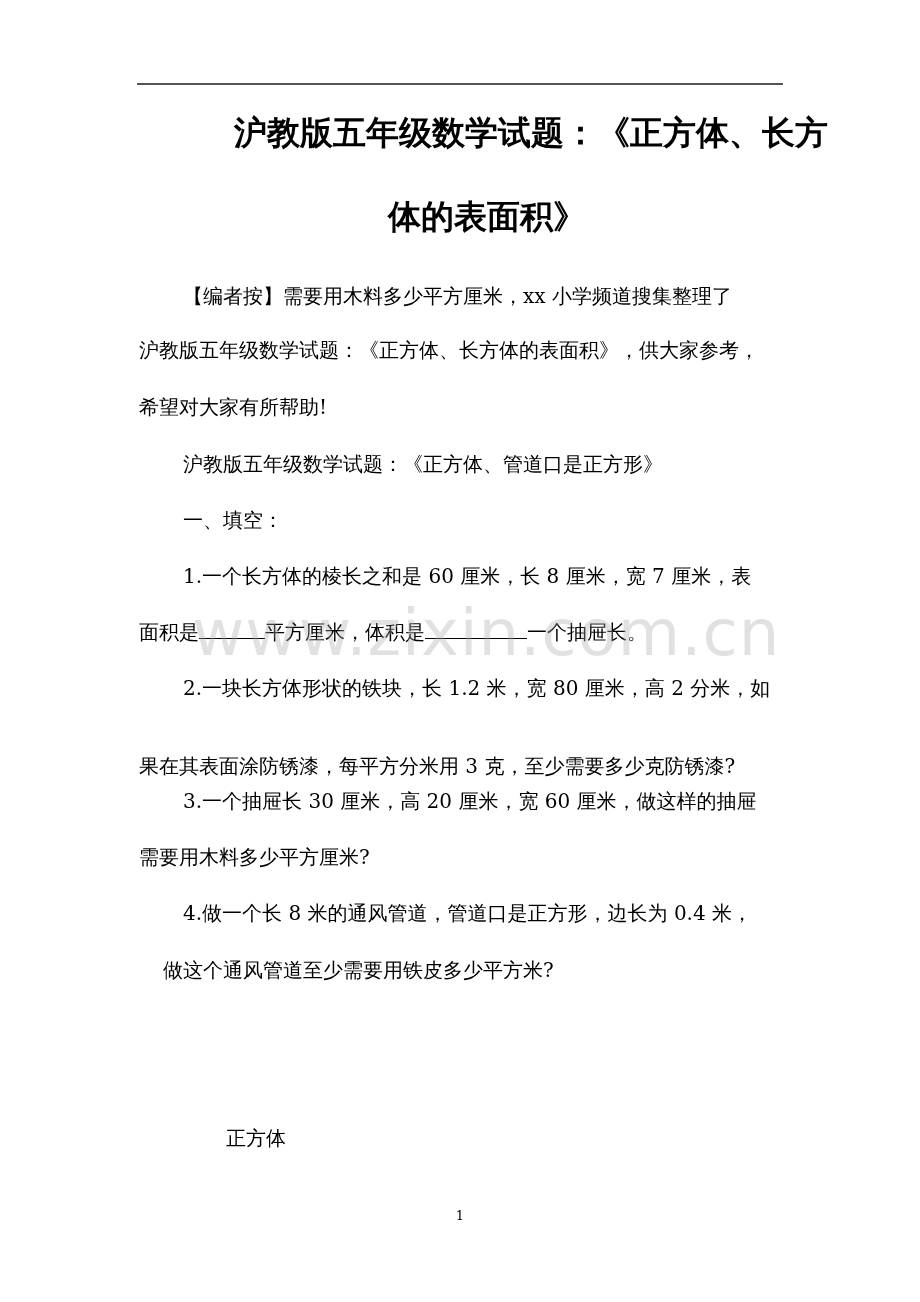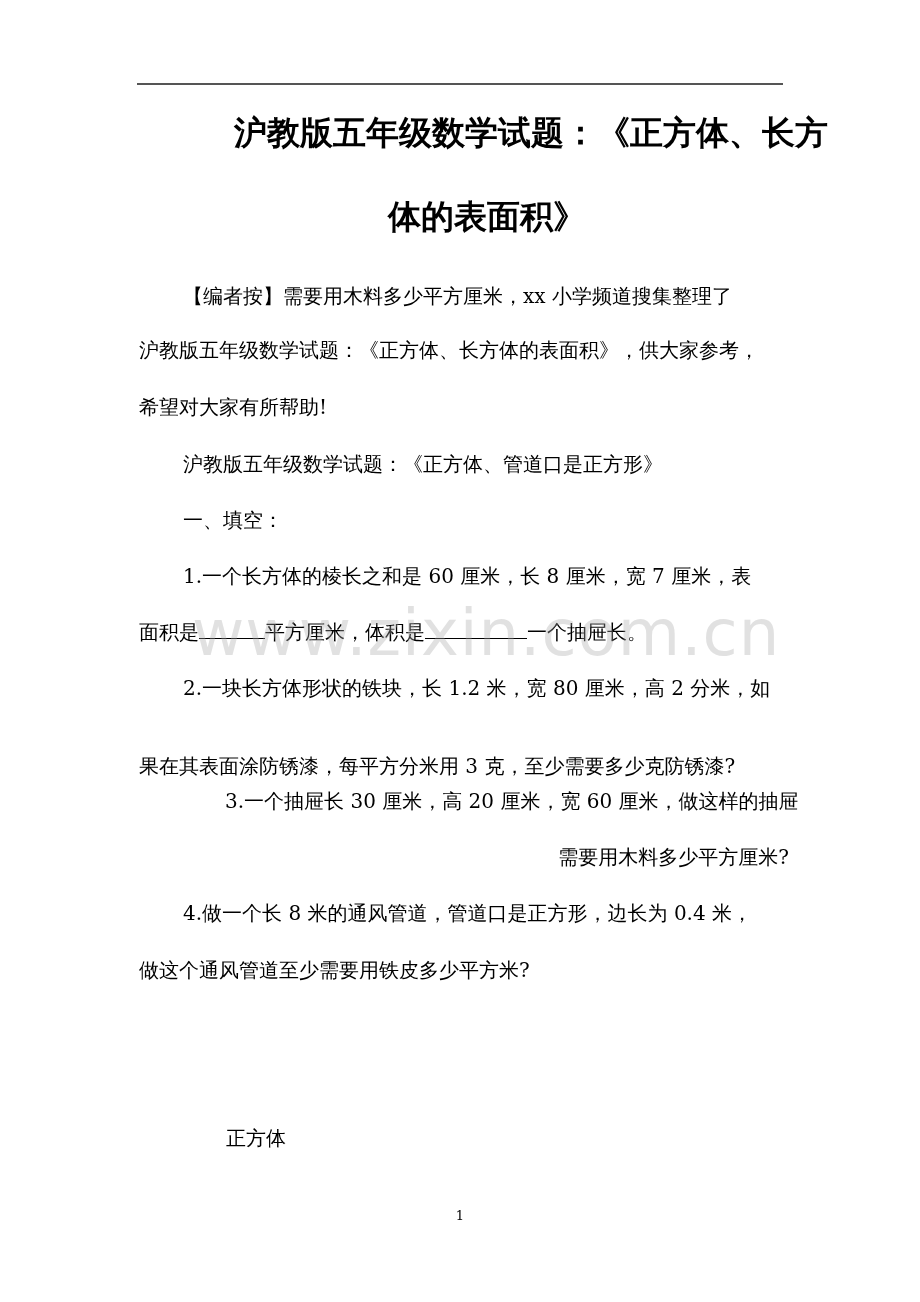--- a/index.html
+++ b/index.html
@@ -55,24 +55,24 @@
   <div class="p indent" style="top:506px;">一、填空：</div>
 
   <div class="p indent" style="top:562px;">1.一个长方体的棱长之和是 60 厘米，长 8 厘米，宽 7 厘米，表</div>
   <div class="p" style="top:618px;">
     <span>面积是</span><span class="blank" style="width:66px;"></span><span>平方厘米，体积是</span><span class="blank" style="width:102px;"></span><span>一个抽屉长。</span>
   </div>
 
   <div class="p indent" style="top:674px;">2.一块长方体形状的铁块，长 1.2 米，宽 80 厘米，高 2 分米，如</div>
   <div class="p" style="top:731px;margin-top:21px;">果在其表面涂防锈漆，每平方分米用 3 克，至少需要多少克防锈漆?</div>
 
-  <div class="p indent" style="top:787px;margin-left:42px;">3.一个抽屉长 30 厘米，高 20 厘米，宽 60 厘米，做这样的抽屉</div>
-  <div class="p" style="top:843px;text-align:right;">需要用木料多少平方厘米?</div>
+  <div class="p indent" style="top:787px;">3.一个抽屉长 30 厘米，高 20 厘米，宽 60 厘米，做这样的抽屉</div>
+  <div class="p" style="top:843px;">需要用木料多少平方厘米?</div>
 
   <div class="p indent" style="top:899px;">4.做一个长 8 米的通风管道，管道口是正方形，边长为 0.4 米，</div>
-  <div class="p" style="top:956px;">做这个通风管道至少需要用铁皮多少平方米?</div>
+  <div class="p" style="top:956px;margin-left:24px;">做这个通风管道至少需要用铁皮多少平方米?</div>
 
   <div class="p" style="top:1124px; left:226px;">正方体</div>
 
   <div class="watermark">www.zixin.com.cn</div>
 
   <div class="page-num">1</div>
 </div>
 
 </body></html>

